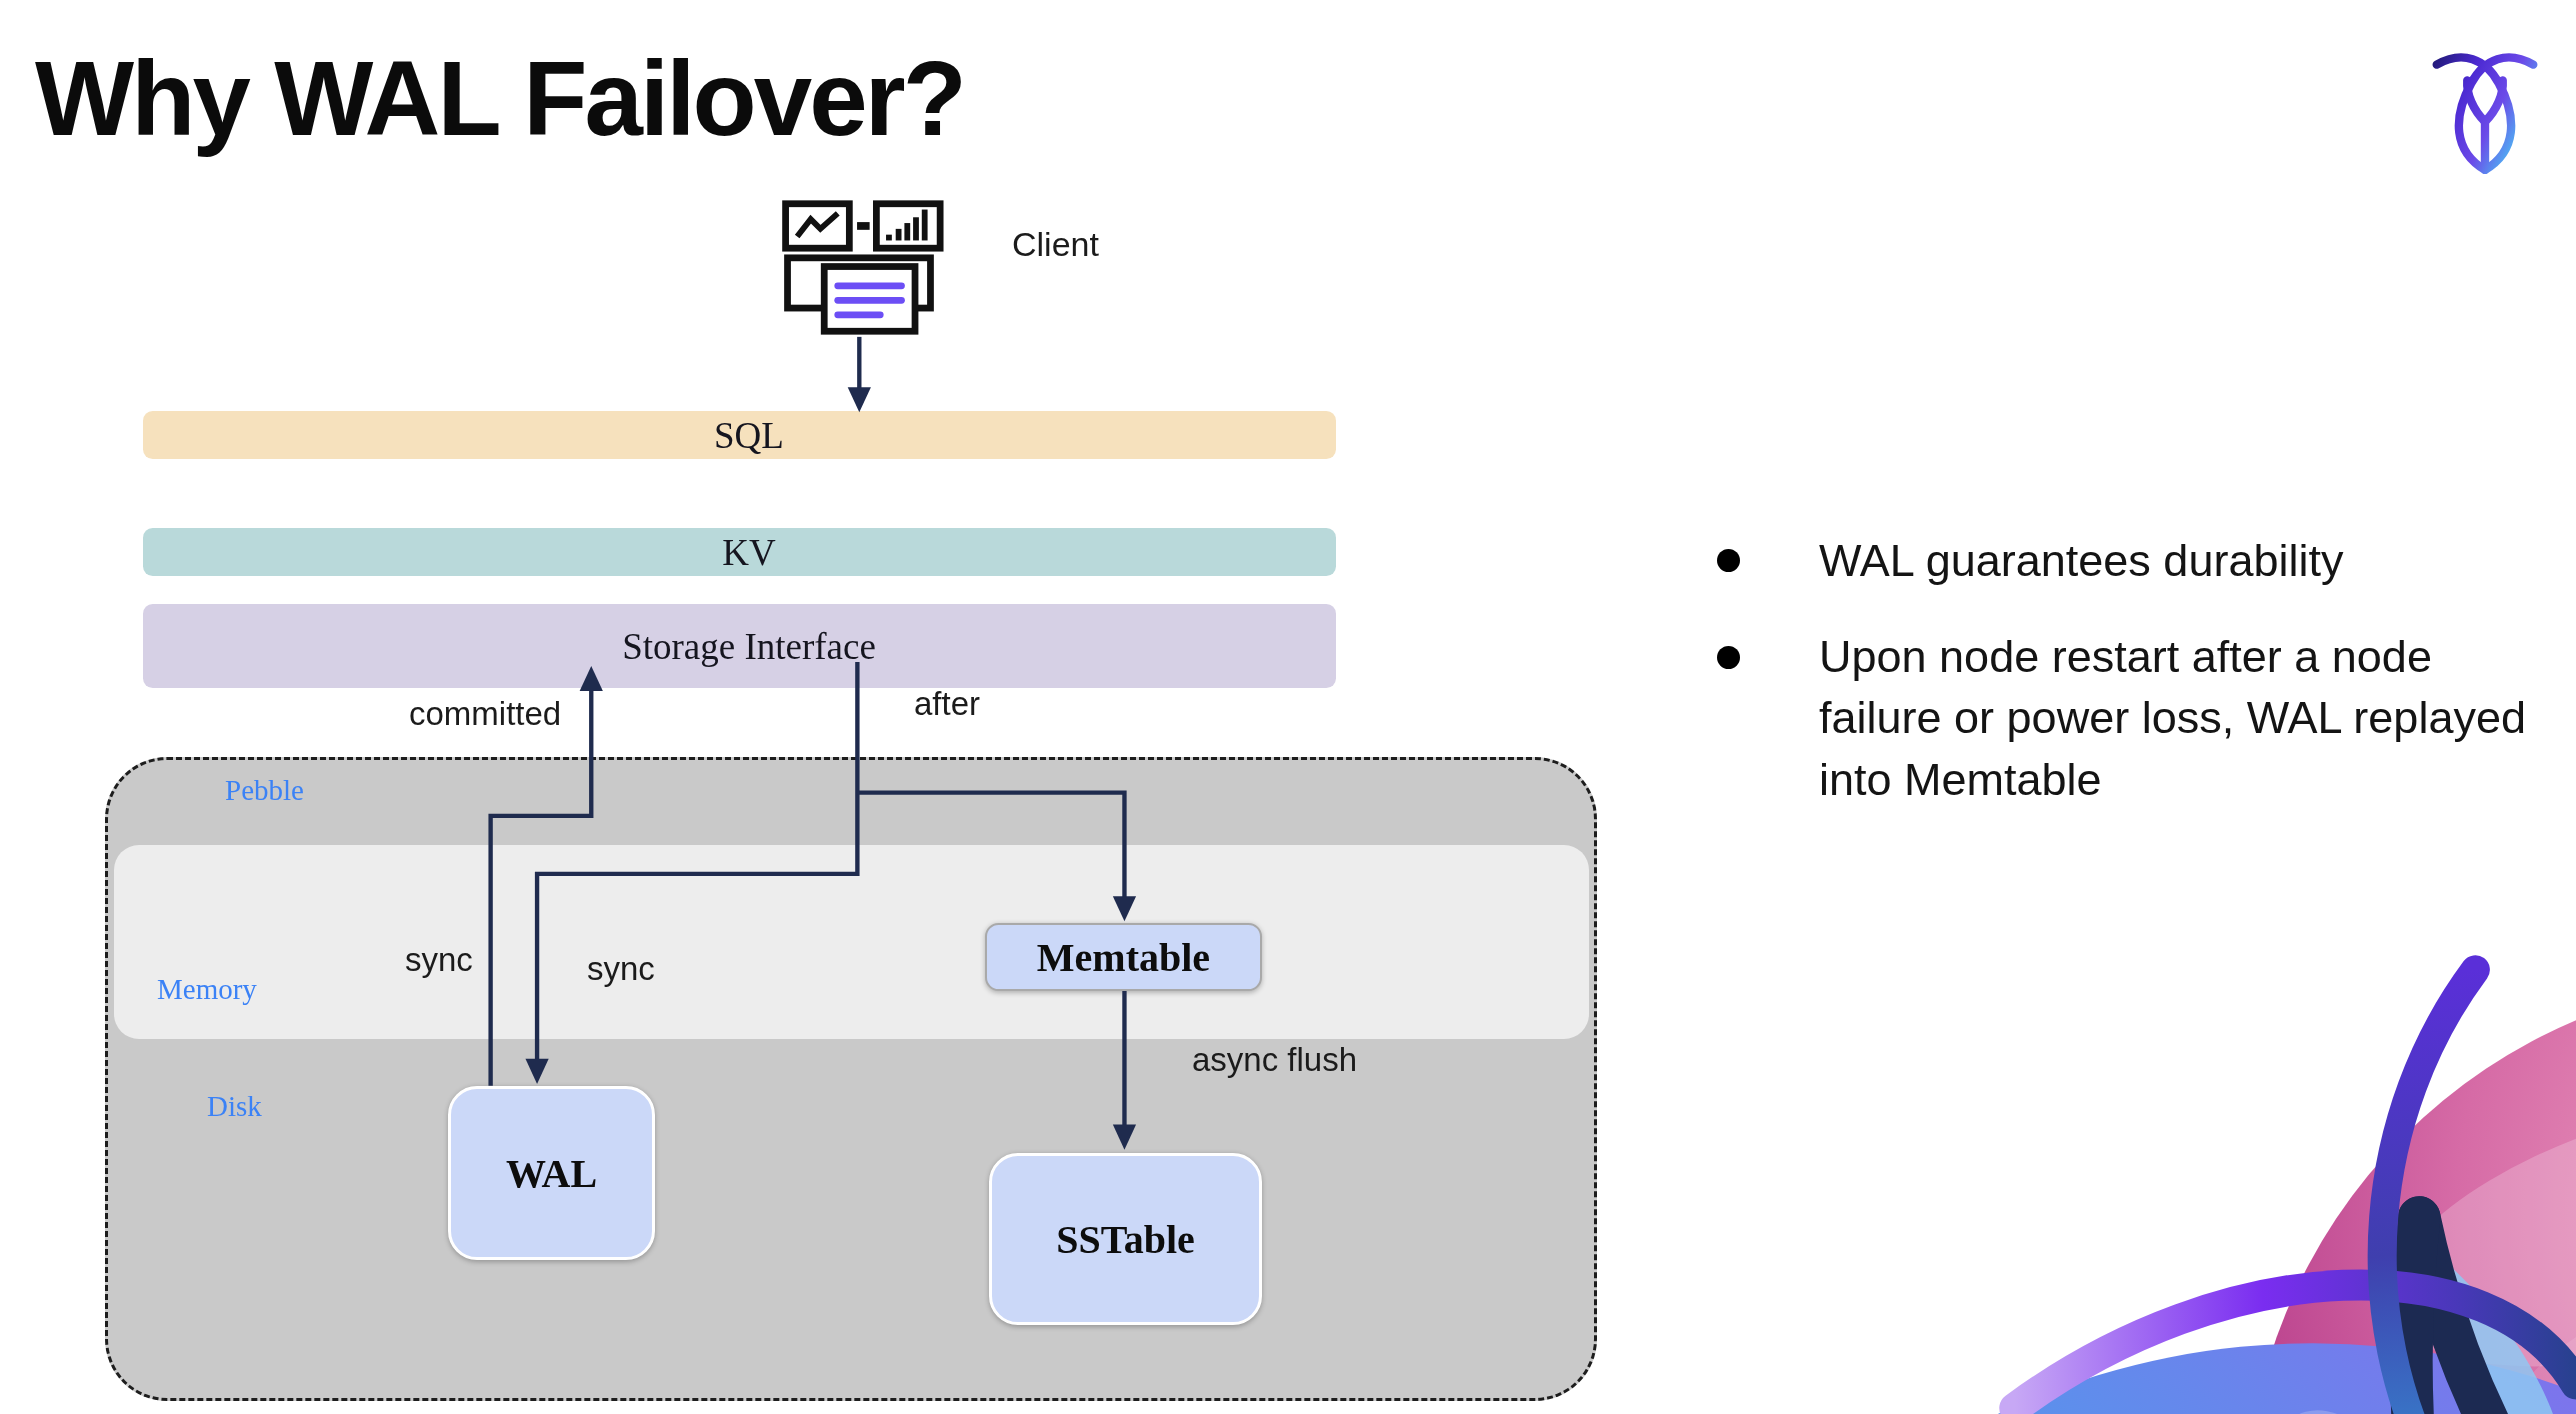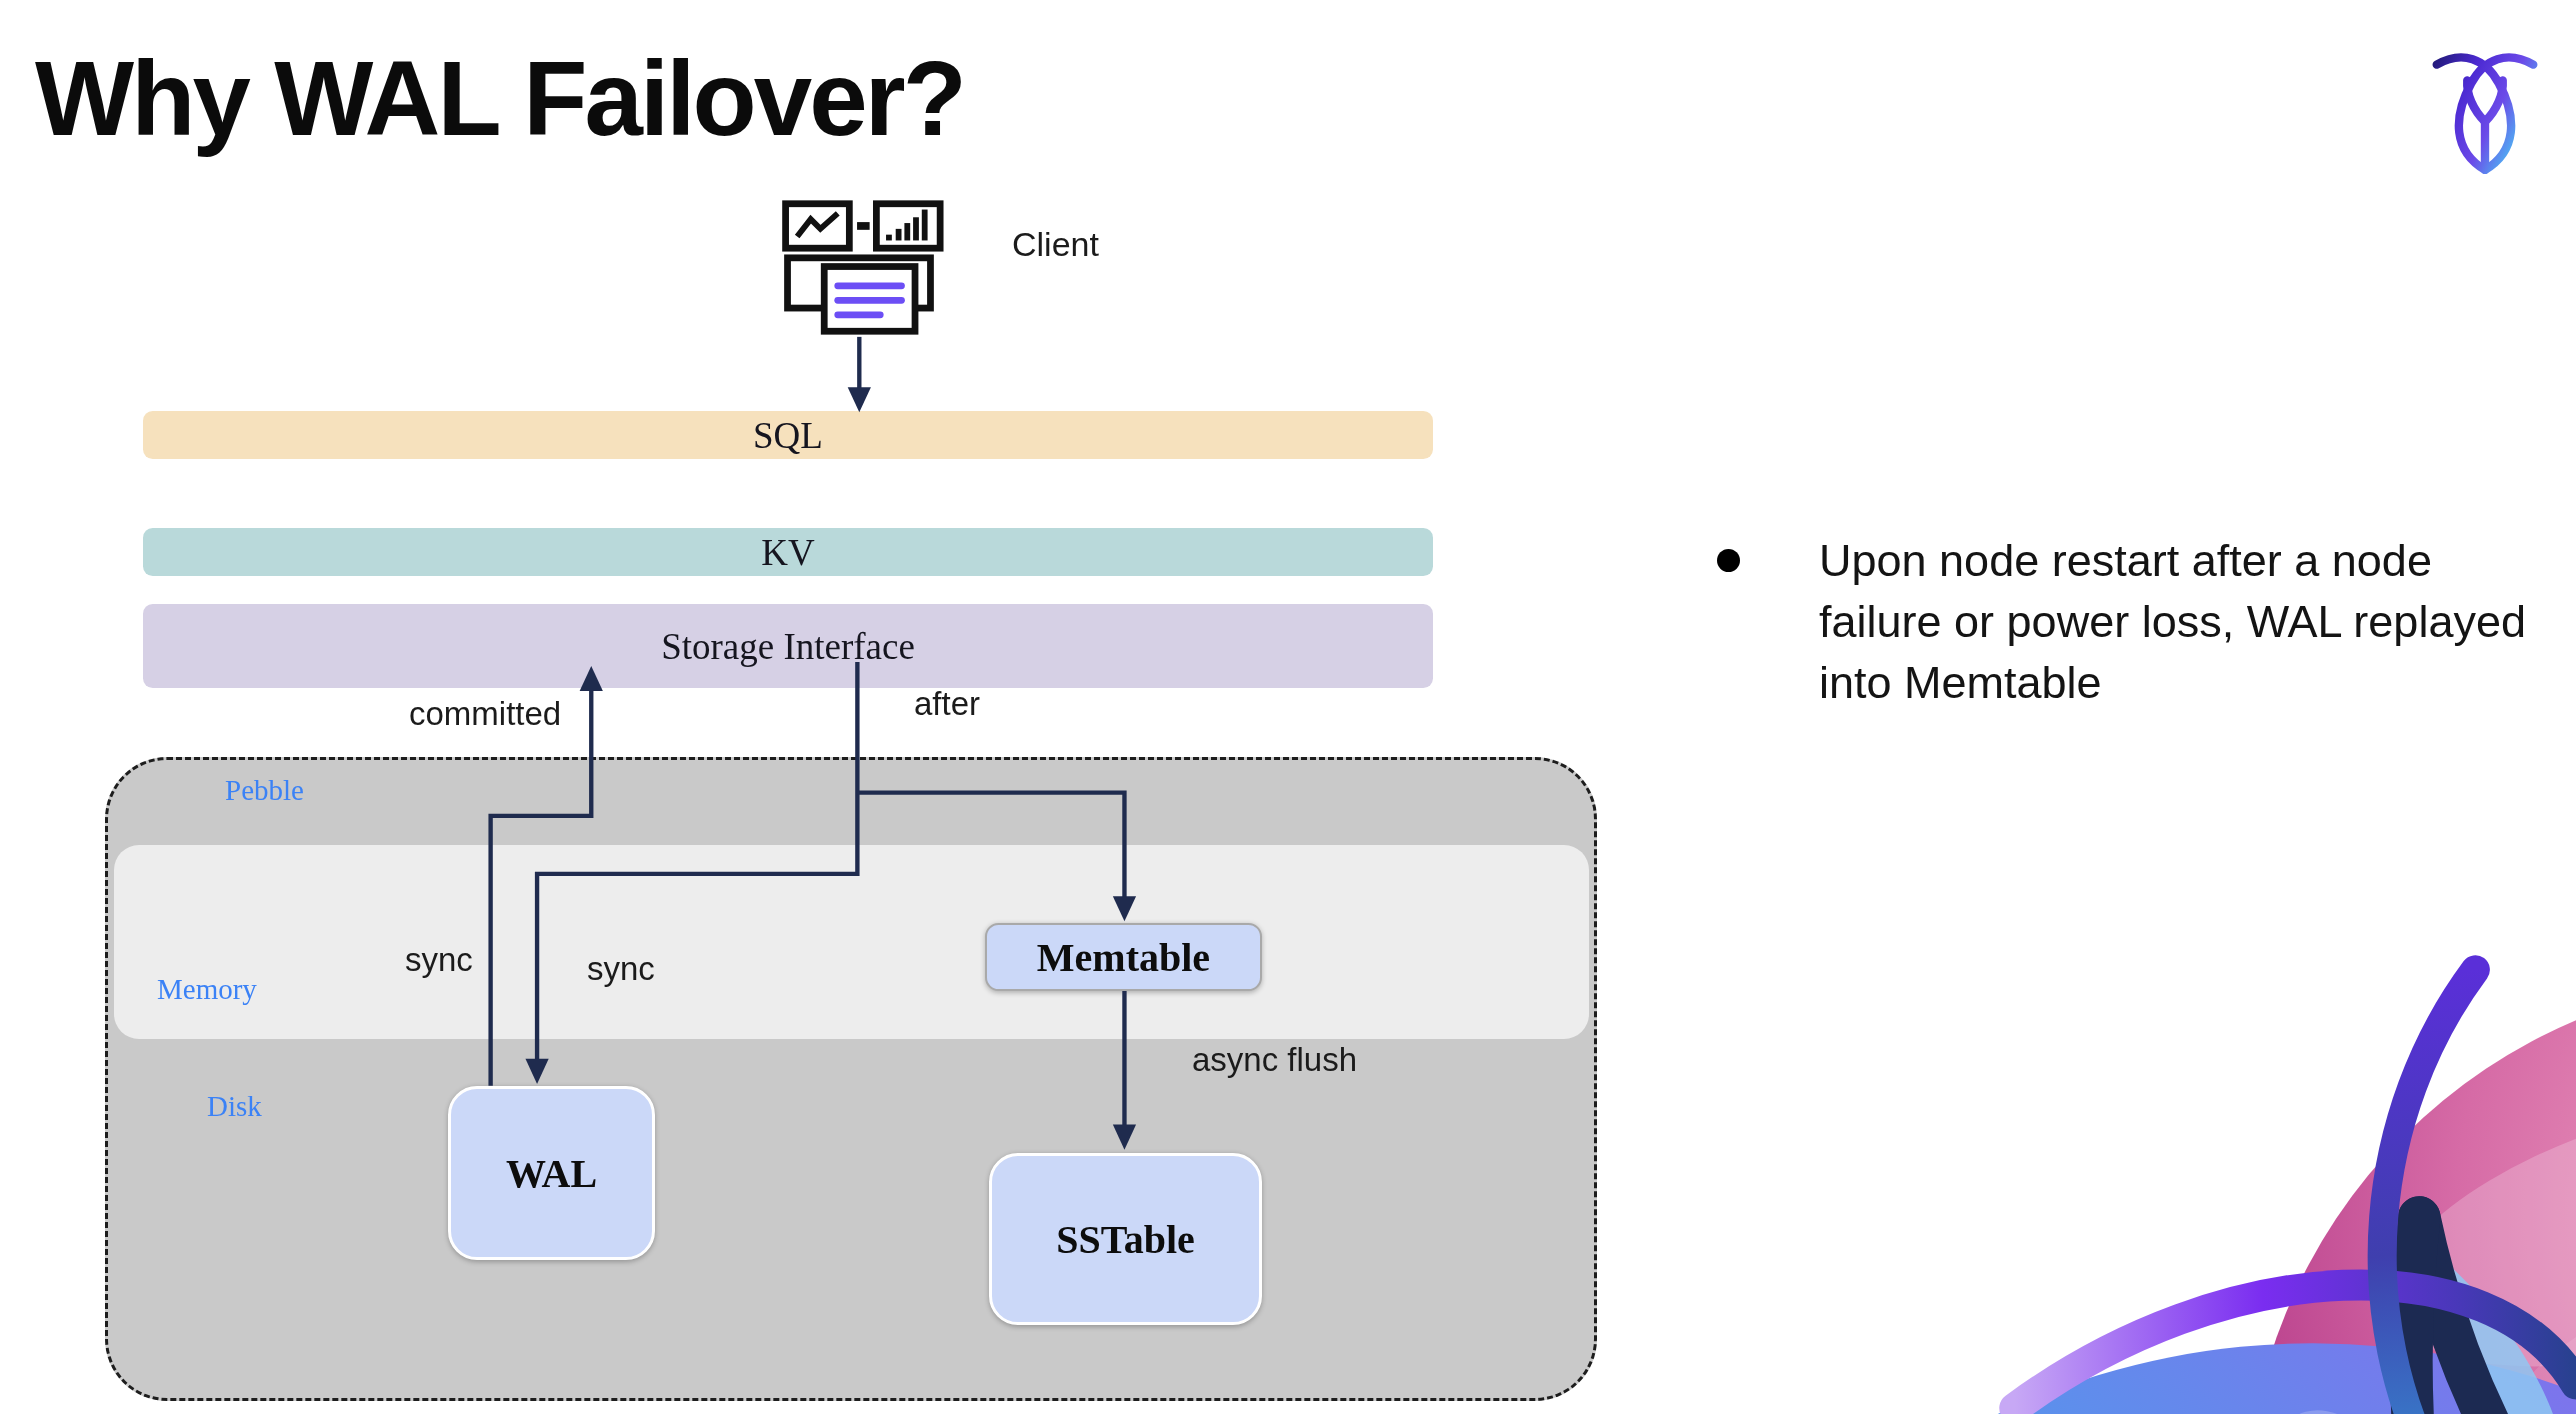--- a/index.html
+++ b/index.html
@@ -16,25 +16,25 @@
 
   
   .title{
     left:35px;top:41px;
     font-size:105px;font-weight:bold;letter-spacing:-2.9px;
     color:#0b0b0b;line-height:1.1;
   }
 
   
   .bar{
-    left:143px;width:1290px;
+    left:143px;width:1174px;
     border-radius:9.7px;
     display:flex;align-items:center;justify-content:center;
     font-family:"Liberation Serif", serif;
-    font-size:37px;color:#15151f;
+    font-size:37px;color:#15151f;padding-left:19px;
   }
   .bar-sql{top:411px;height:48px;background:#f6e1bd;}
   .bar-kv{top:528px;height:48px;background:#b9d9da;}
   .bar-storage{top:578px;height:84px;background:#d6d0e5;margin-top:26px;}
 
   
   .pebble{
     left:105px;top:757px;width:1492px;height:644px;
     background:#c9c9c9;border:3.9px dashed #1d1d1d;border-radius:62px;
     box-sizing:border-box;
@@ -218,18 +218,22 @@
 
   <div class="abs edge-label lbl-committed z3">committed</div>
   <div class="abs edge-label lbl-commit z3">after</div>
   <div class="abs edge-label lbl-sync-left z3">sync</div>
   <div class="abs edge-label lbl-sync-right z3">sync</div>
   <div class="abs edge-label lbl-async z3">async flush</div>
 
   <div class="abs bullets z2">
     <div class="bullet">
       <span class="bullet-dot"></span>
+      <span>WAL guarantees durability</span>
+    </div>
+    <div class="bullet">
+      <span class="bullet-dot"></span>
       <span>Upon node restart after a node failure or power loss, WAL replayed into Memtable</span>
     </div>
   </div>
 
 </div>
 
 
 </body></html>

